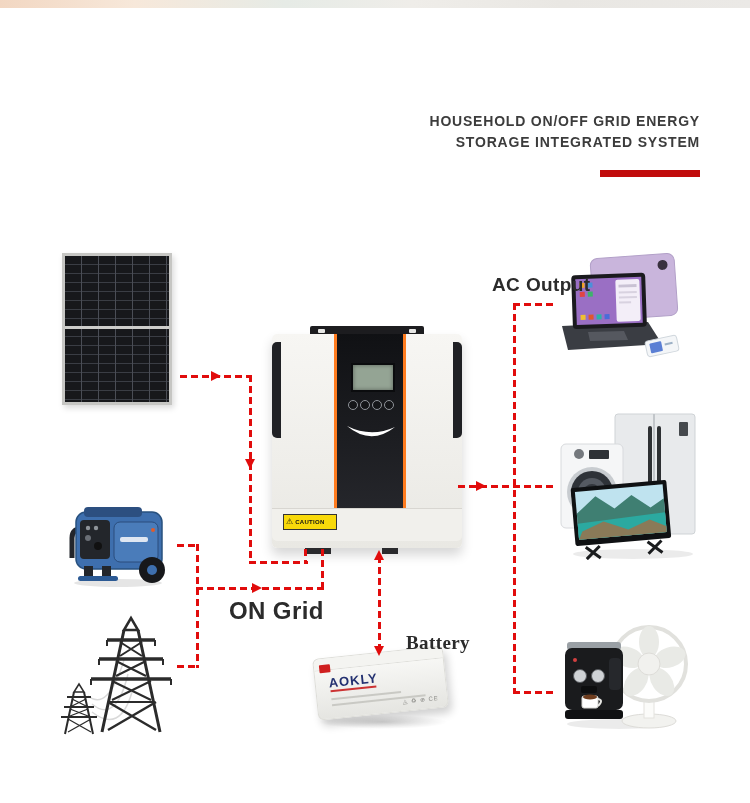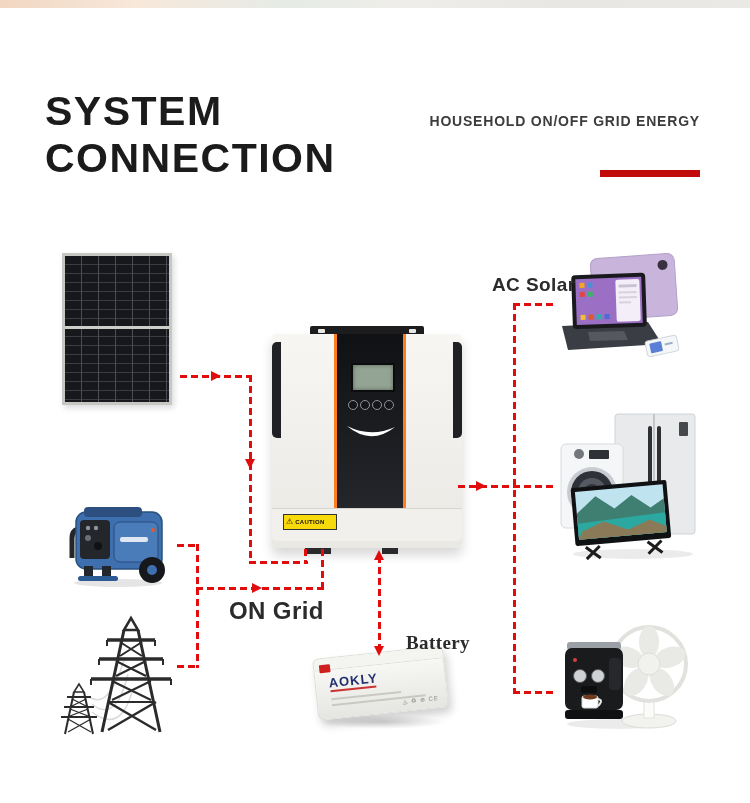--- a/index.html
+++ b/index.html
@@ -77,26 +77,23 @@
 
   .shadow{background:radial-gradient(ellipse at center,rgba(0,0,0,.18) 0%,rgba(0,0,0,0) 70%);}
 </style>
 </head>
 <body>
 
 <div id="stage">
 
   <div id="top-strip" class="abs"></div>
 
-  <div id="title" class="abs">
-    <div>SYSTEM</div>
-    <div>CONNECTION</div>
-  </div>
   <div id="tagline" class="abs">
     <div>HOUSEHOLD ON/OFF GRID ENERGY</div>
+    <div>STORAGE INTEGRATED SYSTEM</div>
   </div>
   <div id="red-bar" class="abs"></div>
 
   <div id="solar" class="abs">
     <div class="grid"></div>
     <div class="mid"></div>
   </div>
 
   <svg class="abs" style="left:60px;top:500px;" width="118" height="88" viewBox="0 0 118 88">
     <ellipse cx="58" cy="83" rx="44" ry="4" fill="rgba(0,0,0,.10)"></ellipse>
@@ -218,21 +215,21 @@
         <rect x="30" y="62" width="5" height="5" fill="#e0572b"></rect>
       <rect x="38" y="62" width="5" height="5" fill="#2bb3a6"></rect>
         <rect x="46" y="62" width="5" height="5" fill="#4a6cd9"></rect>
     </g>
     <g transform="rotate(-12 104 94)">
       <rect x="88" y="86" width="32" height="16" rx="3" fill="#f4f6f8" stroke="#cfd6dc"></rect>
       <rect x="92" y="89" width="12" height="10" rx="1" fill="#5b7fd4"></rect>
       <rect x="107" y="92" width="8" height="2" fill="#9db1c6"></rect>
     </g>
   </svg>
-  <div class="abs lbl" style="left:492px;top:274px;">AC Solar</div>
+  <div class="abs lbl" style="left:492px;top:274px;">AC Output</div>
 
   <svg class="abs" style="left:553px;top:408px;" width="147" height="152" viewBox="0 0 147 152">
     <ellipse cx="80" cy="146" rx="60" ry="5" fill="rgba(0,0,0,.08)"></ellipse>
     <rect x="62" y="6" width="80" height="120" rx="3" fill="#e8eaec" stroke="#cfd3d6"></rect>
     <line x1="101" y1="6" x2="101" y2="126" stroke="#c2c6ca" stroke-width="2"></line>
     <rect x="95" y="18" width="4" height="62" rx="2" fill="#2d3033"></rect>
     <rect x="104" y="18" width="4" height="62" rx="2" fill="#2d3033"></rect>
     <rect x="126" y="14" width="9" height="14" rx="1" fill="#45494d"></rect>
     <rect x="8" y="36" width="62" height="84" rx="5" fill="#f5f6f7" stroke="#d8dadd"></rect>
     <rect x="36" y="42" width="20" height="9" rx="1" fill="#2e3236"></rect>

